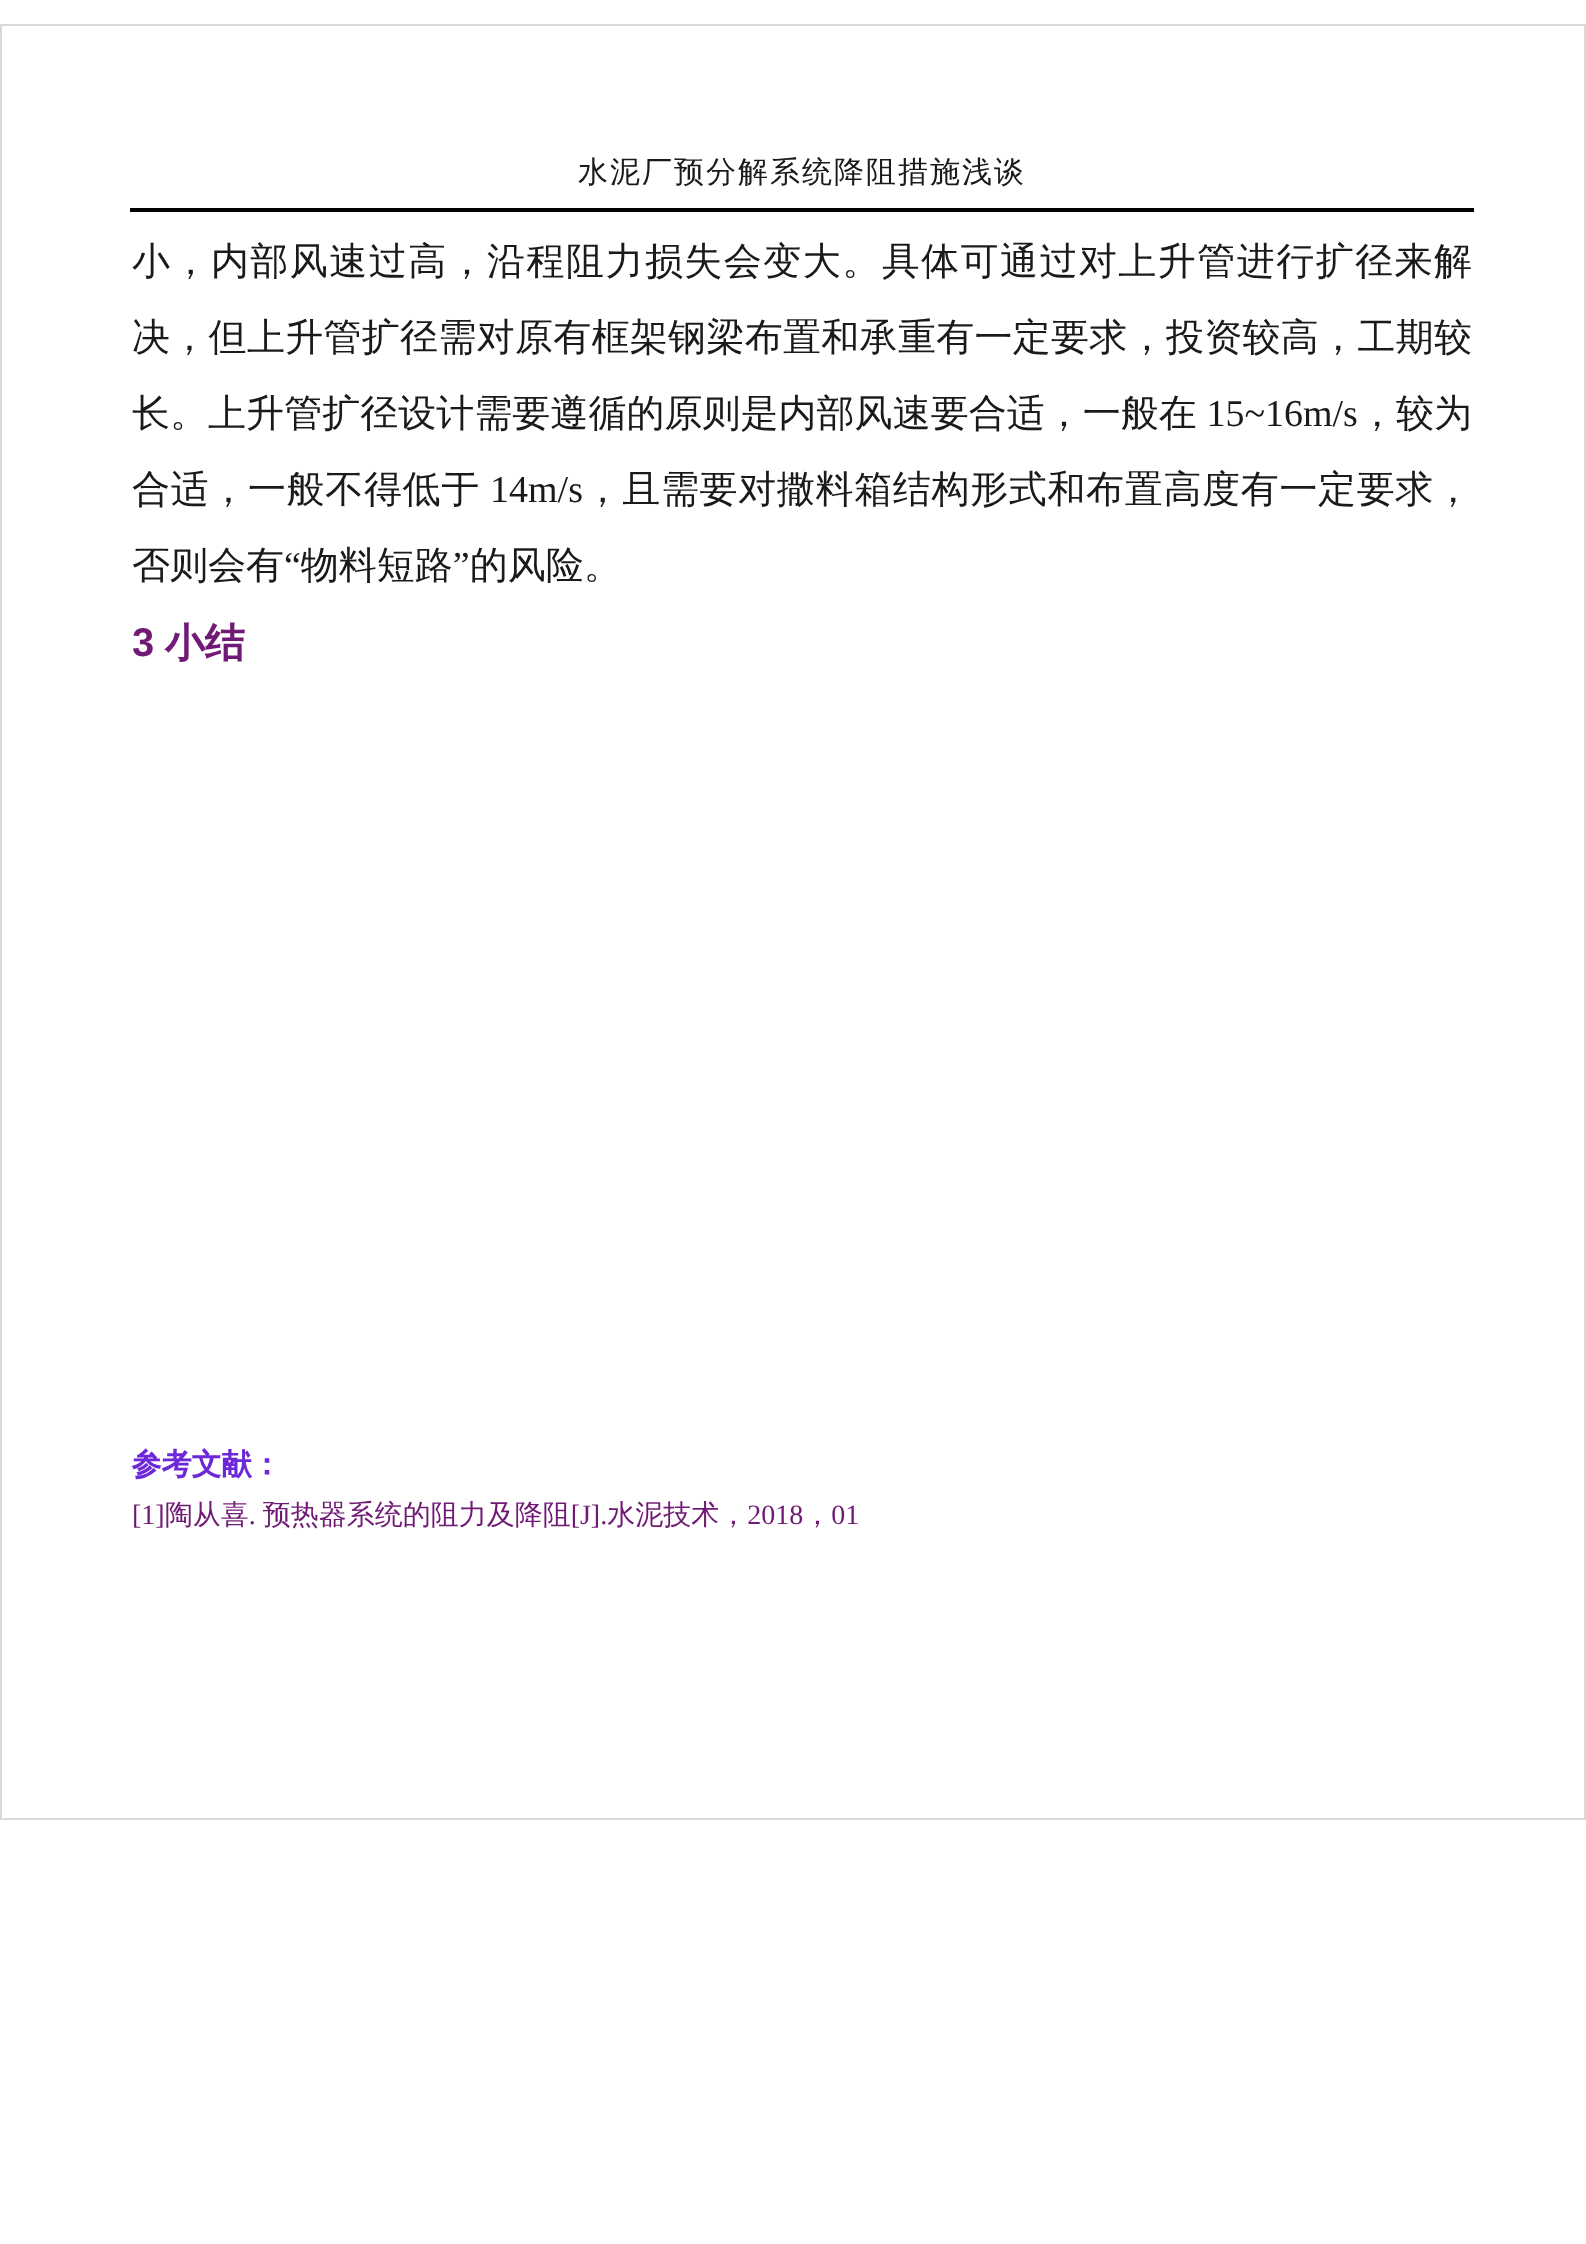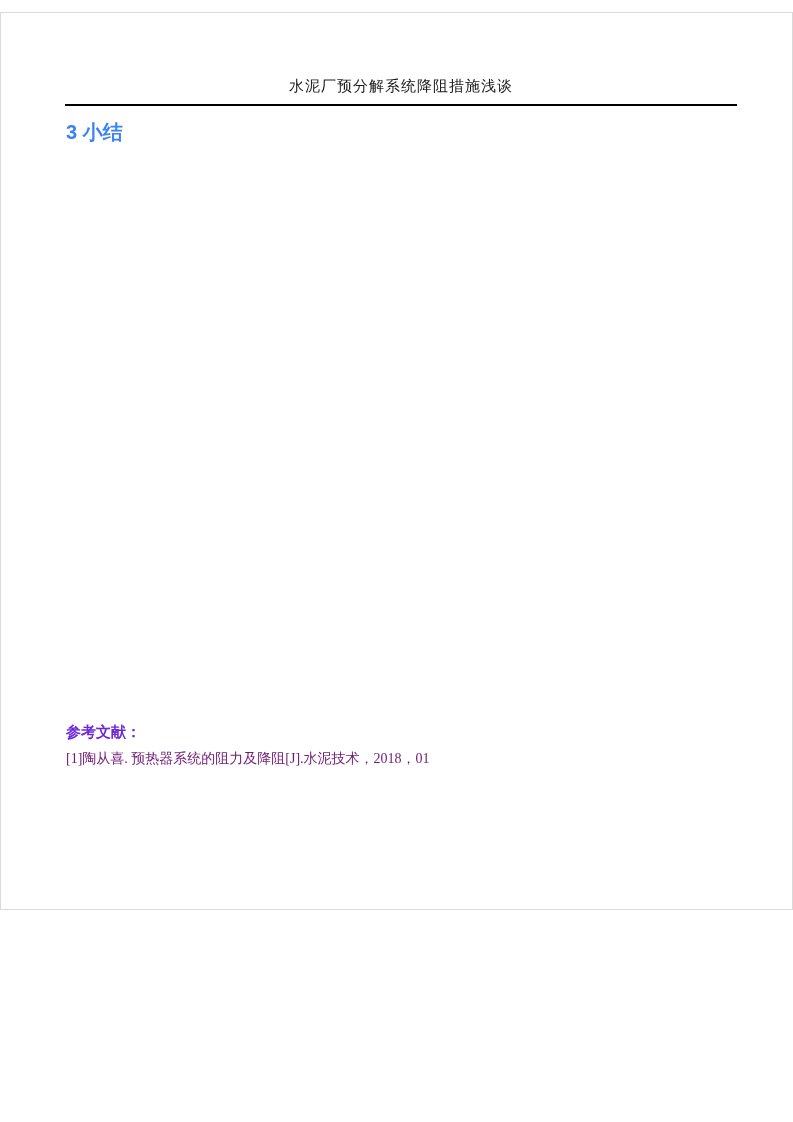--- a/index.html
+++ b/index.html
@@ -54,21 +54,21 @@
   }
   .para-indent {
     text-indent: 2em;
   }
   .section-heading {
     margin: 0;
     font-family: "Liberation Sans", "DejaVu Sans", sans-serif;
     font-weight: bold;
     font-size: 20px;
     line-height: 38px;
-    color: #3b82f6;
+    color: #701a75;
     text-align: left;
   }
   .references {
     position: absolute;
     left: 65px;
     top: 710px;
     width: 670px;
   }
   .ref-heading {
     margin: 0 0 7px 0;
@@ -122,20 +122,21 @@
 
 <div class="page">
 
   <div class="header-title-wrap">
     <span class="header-title">水泥厂预分解系统降阻措施浅谈</span>
   </div>
 
   <div class="header-rule"></div>
 
   <div class="body-text">
+    <p class="para">小，内部风速过高，沿程阻力损失会变大。具体可通过对上升管进行扩径来解决，但上升管扩径需对原有框架钢梁布置和承重有一定要求，投资较高，工期较长。上升管扩径设计需要遵循的原则是内部风速要合适，一般在 15~16m/s，较为合适，一般不得低于 14m/s，且需要对撒料箱结构形式和布置高度有一定要求，否则会有“物料短路”的风险。</p>
 
     <h2 class="section-heading">3 小结</h2>
 
   </div>
 
   <div class="references">
     <p class="ref-heading">参考文献：</p>
     <p class="ref-item">[1]陶从喜. 预热器系统的阻力及降阻[J].水泥技术，2018，01</p>
   </div>
 

